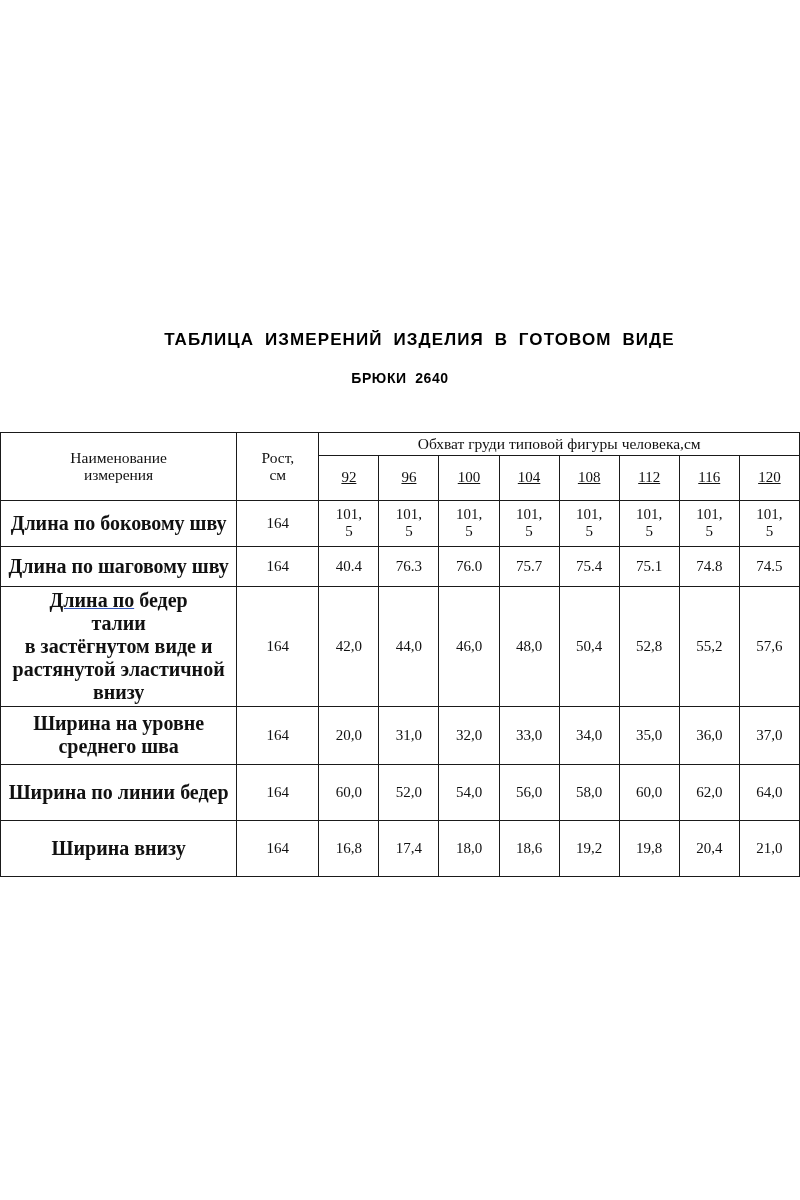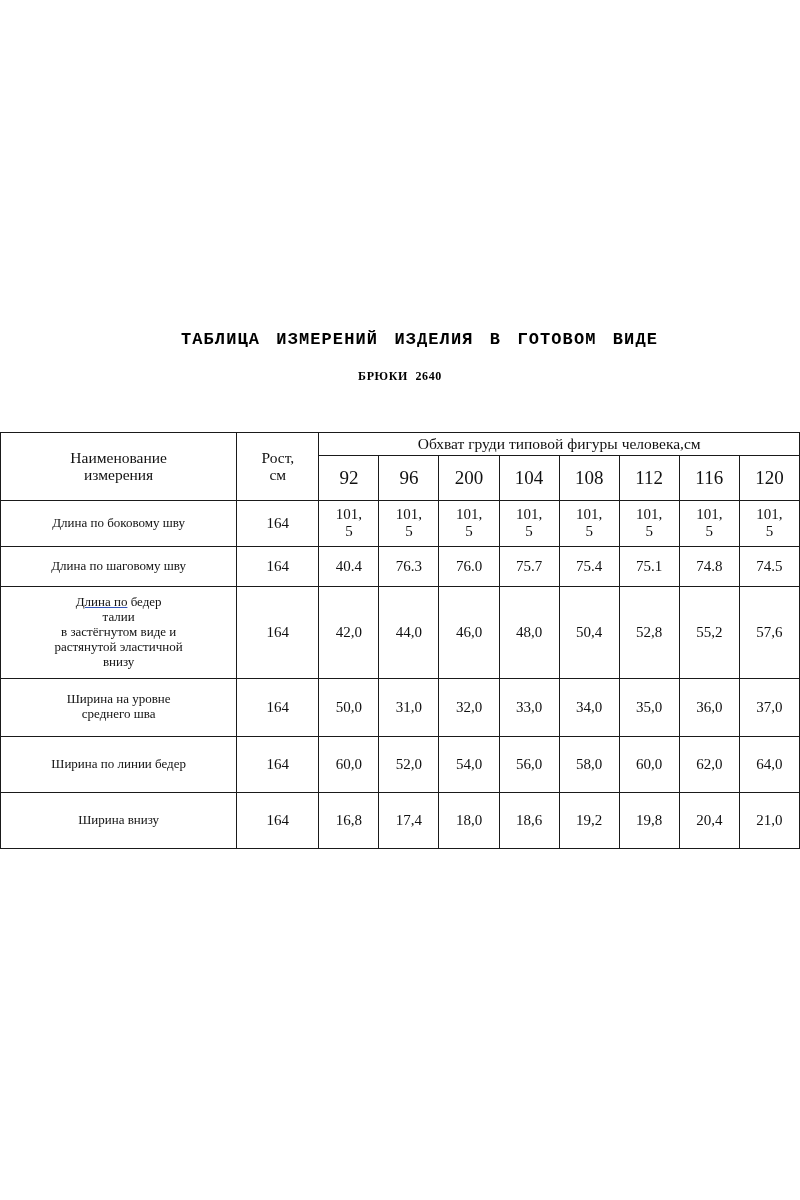--- a/index.html
+++ b/index.html
@@ -21,32 +21,32 @@
     position: relative;
   }
   .title-block {
     position: absolute;
     top: 330px;
     left: 0;
     width: 800px;
     text-align: center;
   }
   .doc-title {
-    font-family: Liberation Mono, monospace;
+    font-family: Liberation Sans, sans-serif;
     font-size: 17px;
     font-weight: bold;
     letter-spacing: 1.1px;
     word-spacing: 5px;
     color: #000000;
     padding-left: 39px;
   }
   .doc-subtitle {
     margin-top: 20px;
-    font-family: Liberation Serif, serif;
-    font-size: 12px;
+    font-family: Liberation Sans, sans-serif;
+    font-size: 14px;
     font-weight: bold;
     letter-spacing: 0.6px;
     word-spacing: 4px;
     color: #000000;
   }
   .table-wrap {
     position: absolute;
     top: 432px;
     left: 0;
     width: 792px;
@@ -59,36 +59,38 @@
   }
   table.meas td, table.meas th {
     border: 1px solid #1a1a1a;
     text-align: center;
     vertical-align: middle;
     font-weight: normal;
     padding: 2px 1px;
     line-height: 1.15;
   }
   table.meas td.name-cell {
-    font-size: 13px;
+    font-size: 20px;
+    font-weight: bold;
   }
   .col-name { width: 236px; }
   .col-height { width: 82px; }
   .col-size { width: 60px; }
 
   .hdr-name, .hdr-height {
     font-size: 15.5px;
   }
   .hdr-span {
     font-size: 15.5px;
     padding-bottom: 3px;
   }
   .hdr-size {
-    font-size: 19px;
+    font-size: 15px;
     height: 40px;
+    text-decoration: underline;
   }
   .squiggle {
     text-decoration-color: #d03030;
     text-decoration-style: wavy;
     text-decoration-thickness: 1px;
   }
   .underline-blue {
     text-decoration: underline;
     text-decoration-color: #3355bb;
     text-decoration-thickness: 1px;
@@ -140,21 +142,21 @@
             <div>Рост,</div>
             <div>см</div>
           </th>
           <th class="hdr-span" colspan="8">
             <span>Обхват груди типовой фигуры </span><span class="squiggle">человека,см</span>
           </th>
         </tr>
         <tr>
           <th class="hdr-size">92</th>
           <th class="hdr-size">96</th>
-          <th class="hdr-size">200</th>
+          <th class="hdr-size">100</th>
           <th class="hdr-size">104</th>
           <th class="hdr-size">108</th>
           <th class="hdr-size">112</th>
           <th class="hdr-size">116</th>
           <th class="hdr-size">120</th>
         </tr>
       </thead>
       <tbody>
 
         <tr class="r-tall">
@@ -225,21 +227,21 @@
           <td>55,2</td>
           <td>57,6</td>
         </tr>
 
         <tr class="r-mid">
           <td class="name-cell name-multiline">
             <div>Ширина на уровне</div>
             <div>среднего шва</div>
           </td>
           <td>164</td>
-          <td>50,0</td>
+          <td>20,0</td>
           <td>31,0</td>
           <td>32,0</td>
           <td>33,0</td>
           <td>34,0</td>
           <td>35,0</td>
           <td>36,0</td>
           <td>37,0</td>
         </tr>
 
         <tr class="r-norm">

